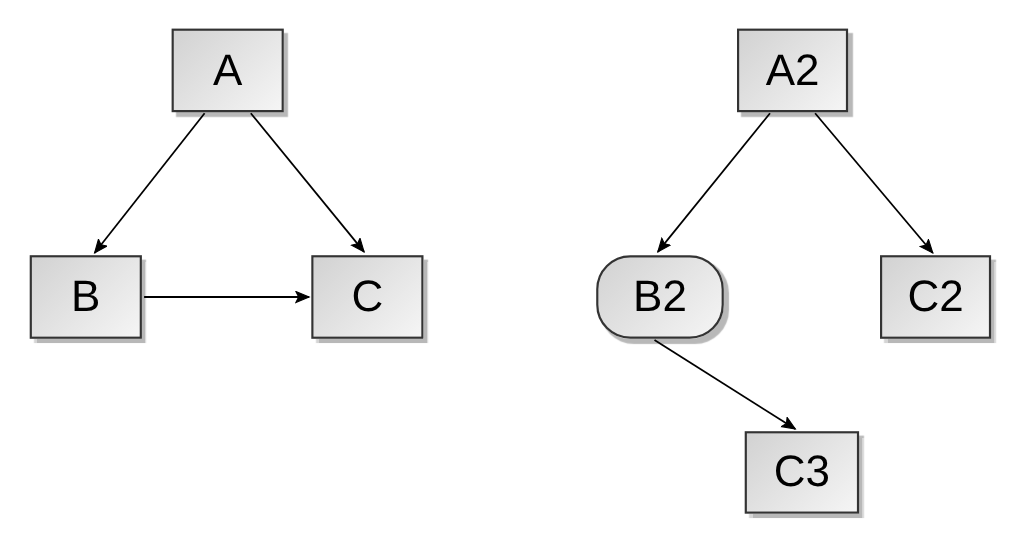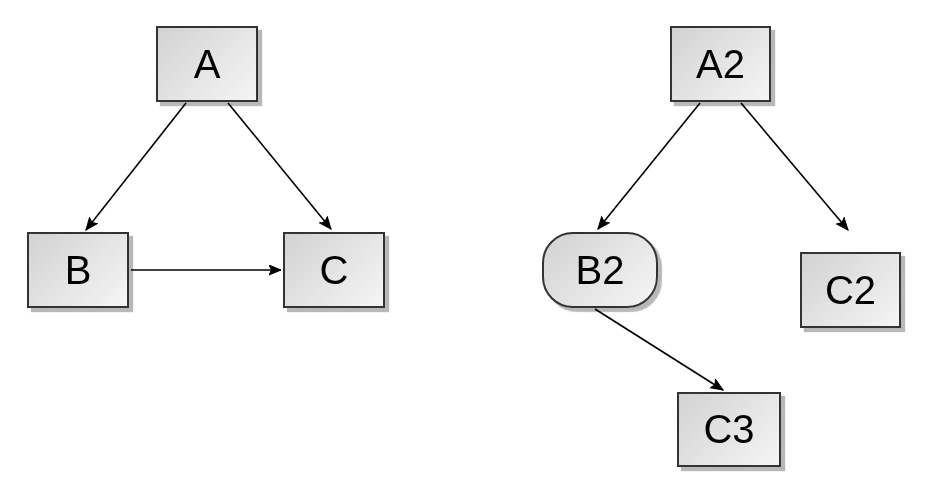--- a/index.html
+++ b/index.html
@@ -63,20 +63,20 @@
       </div>
       <div class="node" style="left: 283px; top: 232px; width: 102px; height: 76px;">
         <span>C</span>
       </div>
       <div class="node" style="left: 670px; top: 26px; width: 101px; height: 76px; text-align: right;">
         <span>A2</span>
       </div>
       <div class="node" style="left: 542px; top: 232px; width: 116px; height: 76px; border-radius: 31px;">
         <span>B2</span>
       </div>
-      <div class="node" style="left: 800px; top: 232px; width: 101px; height: 76px; margin-top: 20px;">
+      <div class="node" style="left: 800px; top: 232px; width: 101px; height: 76px;">
         <span>C2</span>
       </div>
       <div class="node" style="left: 677px; top: 392px; width: 104px; height: 75px;">
         <span>C3</span>
       </div>
     </div>
 </div>
 
 </body></html>

